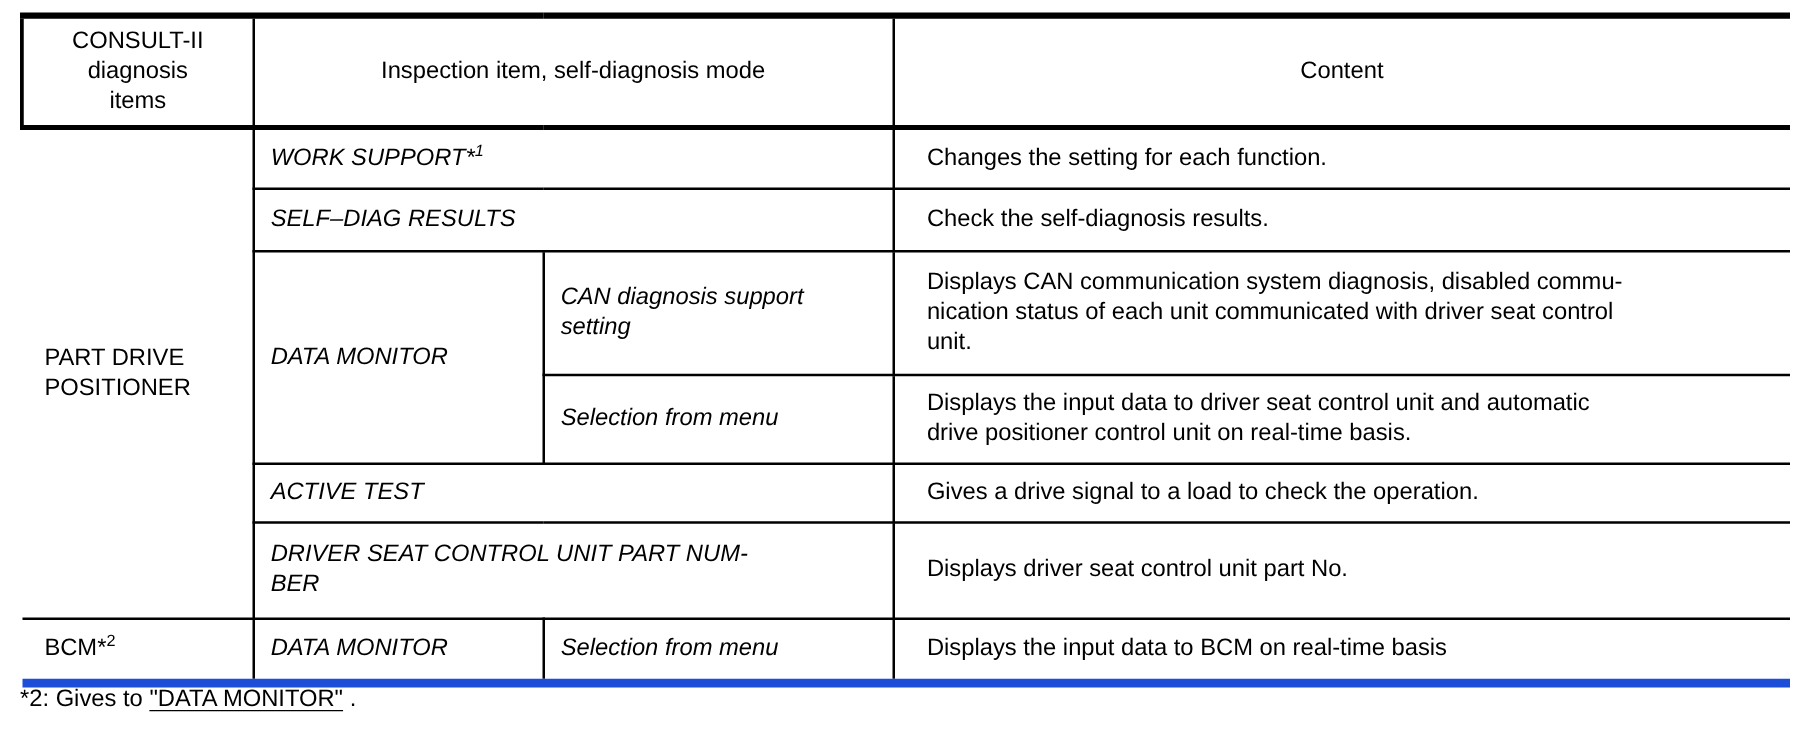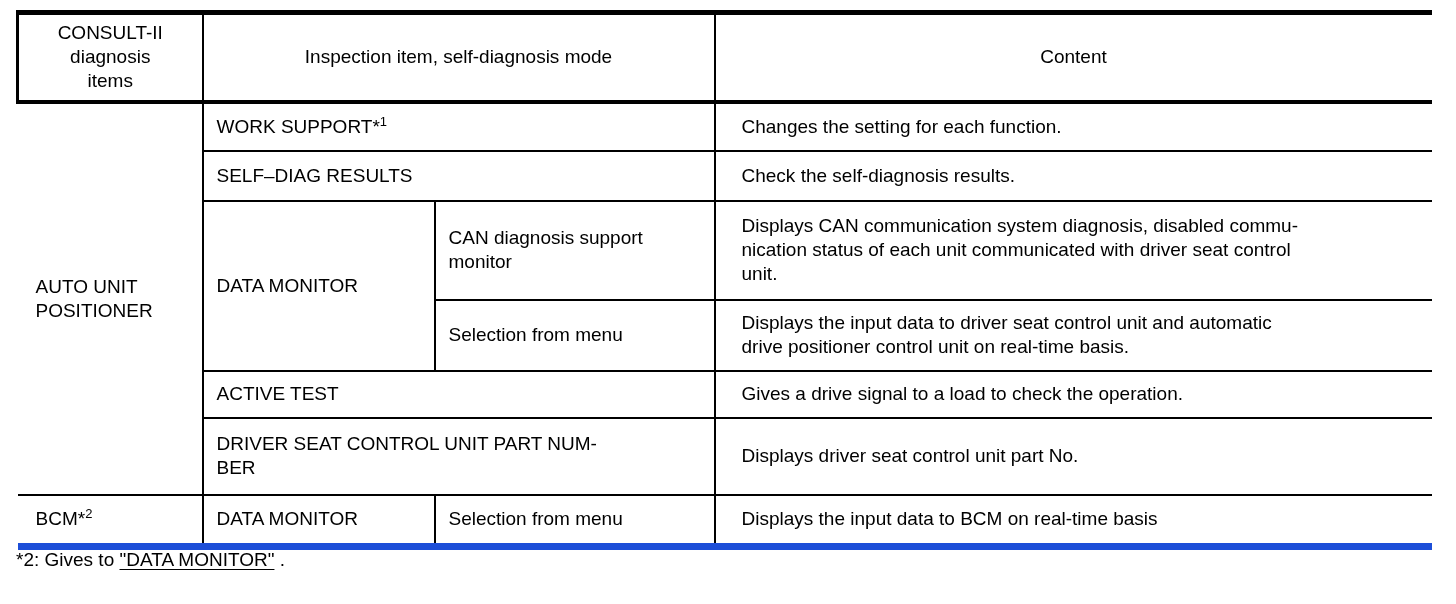--- a/index.html
+++ b/index.html
@@ -29,21 +29,21 @@
   
   tr.header-row > th { border-top:5px solid #000; border-bottom:4px solid #000; }
   th.h-col1 { border-left:3px solid #000; }
   
   td.edge-left { border-left:none; }
   td.edge-right, th.edge-right { border-right:none; }
   tr.last-row > td { border-bottom:7px solid #1d4ed8; }
 
   .pre { white-space:pre-line; }
   td.col1-cell { padding-left:18px; }
-  td.col2-cell { padding-left:13px; }
+  td.col2-cell { padding-left:13px;font-style:italic; }
   td.col3-cell { padding-left:26px; padding-right:8px; }
   .hdr1-inner { display:inline-block; max-width:120px; }
   sup { font-size:13px; line-height:0; vertical-align:super; letter-spacing:0; }
 
   .footnotes { position:absolute; left:16px; top:544px; font-size:19px; line-height:31px; }
   .fn-line { white-space:nowrap; }
   .fn-link { text-decoration:underline; text-underline-offset:3px; cursor:pointer; }
 </style>
 </head>
 <body>
@@ -63,35 +63,35 @@
       <th class="h-col1">
         <span class="hdr1-inner pre">CONSULT-II
 diagnosis
 items</span>
       </th>
       <th colspan="2">Inspection item, self-diagnosis mode</th>
       <th class="edge-right">Content</th>
     </tr>
 
     <tr style="height:49px">
-      <td class="edge-left col1-cell pre" rowspan="6">AUTO UNIT
+      <td class="edge-left col1-cell pre" rowspan="6">PART DRIVE
 POSITIONER</td>
       <td colspan="2" class="col2-cell"><span>WORK SUPPORT*</span><sup>1</sup></td>
       <td class="col3-cell edge-right">Changes the setting for each function.</td>
     </tr>
 
     <tr style="height:50px">
       <td colspan="2" class="col2-cell">SELF–DIAG RESULTS</td>
       <td class="col3-cell edge-right">Check the self-diagnosis results.</td>
     </tr>
 
     <tr style="height:99px">
       <td rowspan="2" class="col2-cell">DATA MONITOR</td>
       <td class="col2-cell pre">CAN diagnosis support
-monitor</td>
+setting</td>
       <td class="col3-cell edge-right pre">Displays CAN communication system diagnosis, disabled commu-
 nication status of each unit communicated with driver seat control
 unit.</td>
     </tr>
 
     <tr style="height:71px">
       <td class="col2-cell">Selection from menu</td>
       <td class="col3-cell edge-right pre">Displays the input data to driver seat control unit and automatic
 drive positioner control unit on real-time basis.</td>
     </tr>

